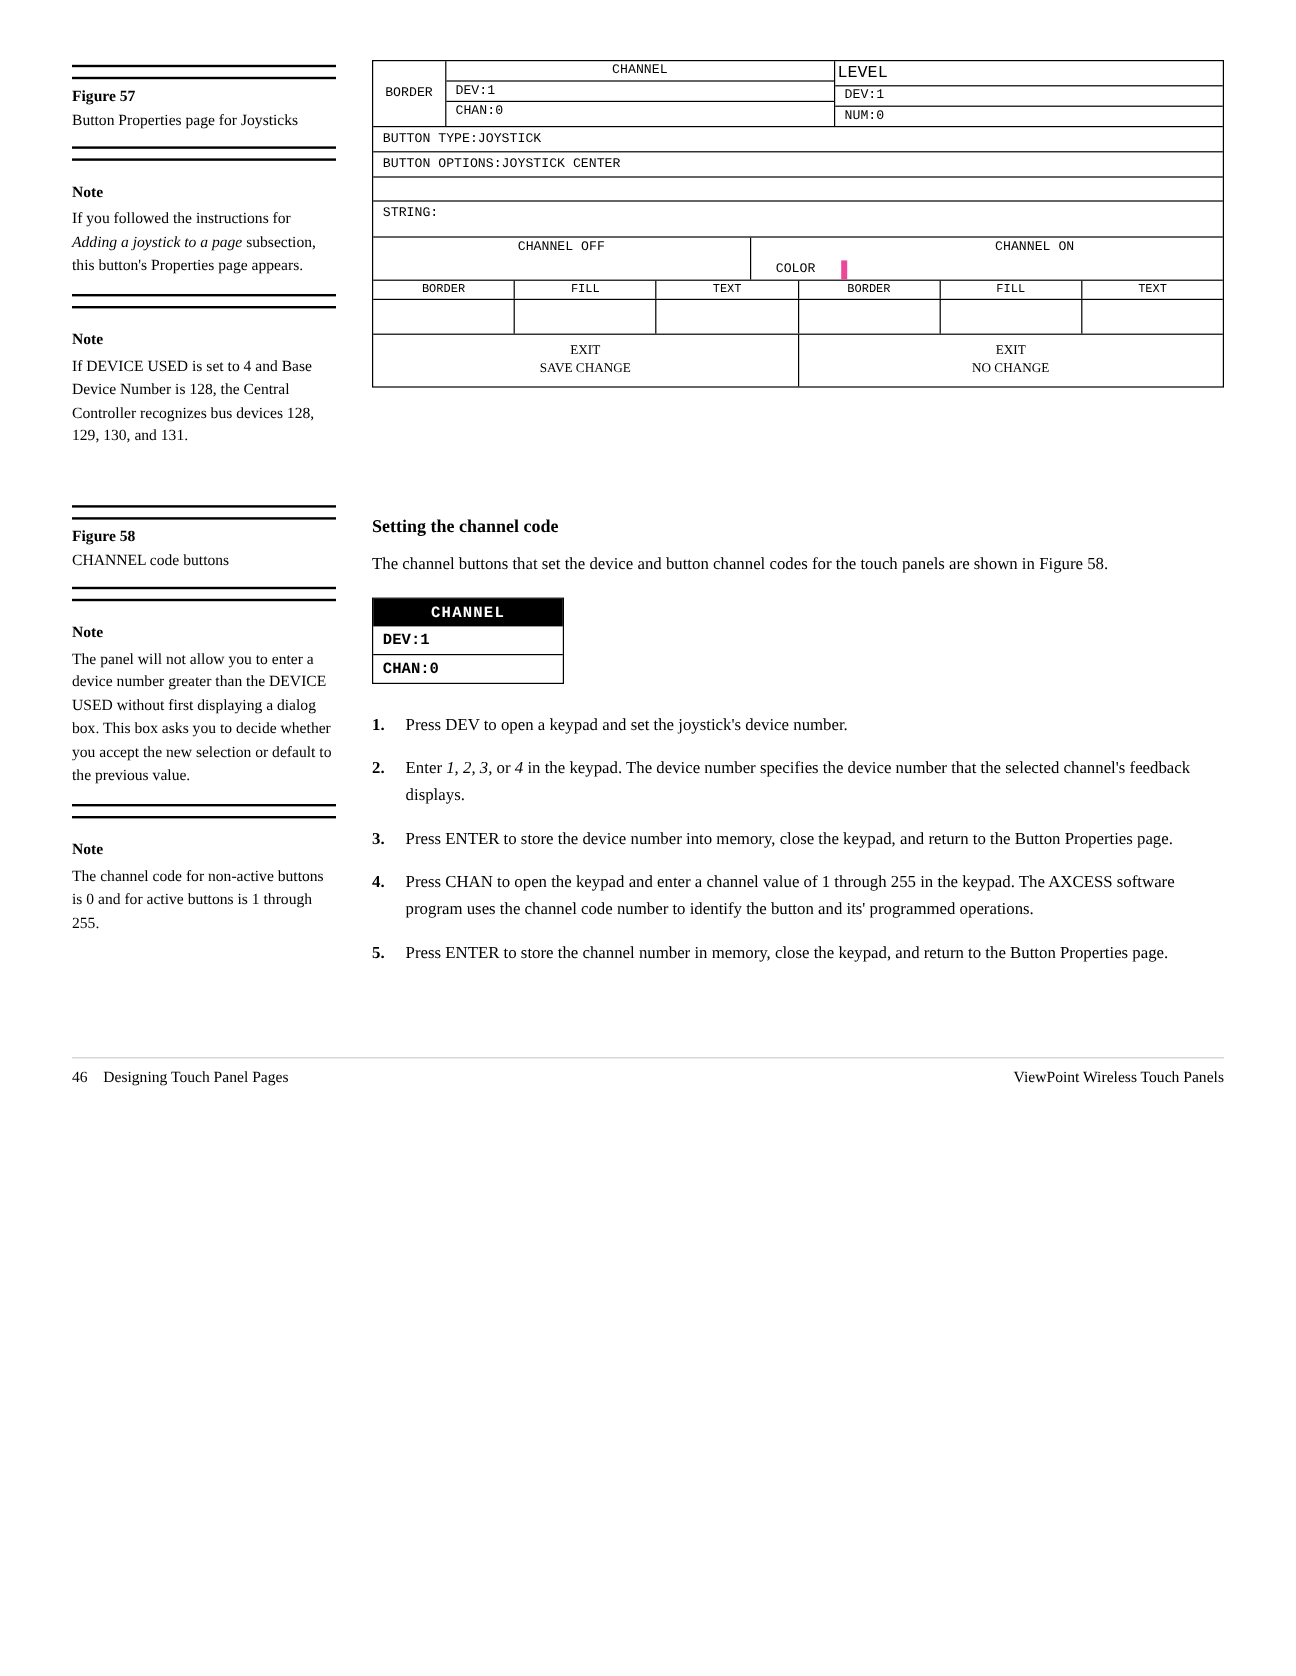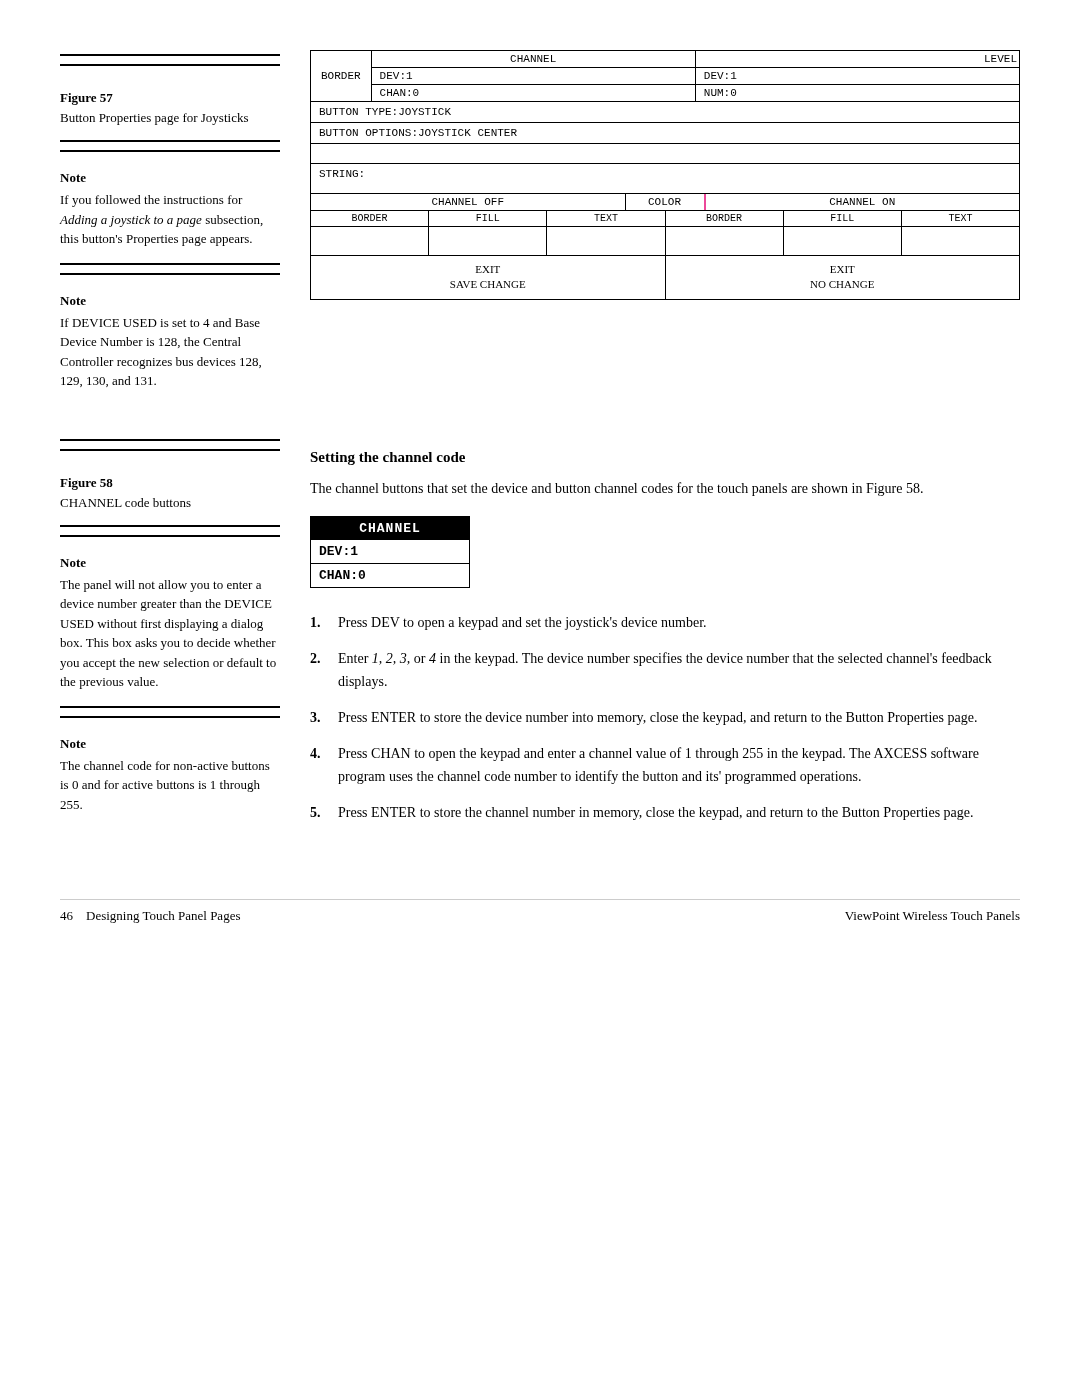--- a/index.html
+++ b/index.html
@@ -30,21 +30,21 @@
     }
 
     .right-col {
       flex: 1;
     }
 
     .figure-label {
       font-weight: bold;
       font-size: 13px;
       border-top: 2px solid #000;
-      padding-top: 24px;
+      padding-top: 6px;
       margin-bottom: 4px;
     }
 
     .figure-caption {
       font-size: 13px;
       margin-bottom: 14px;
     }
 
     .note-label {
       font-weight: bold;
@@ -98,24 +98,24 @@
       border-bottom: 1px solid #000;
       padding: 2px;
       font-size: 11px;
     }
 
     .bp-level-group {
       flex: 1;
     }
 
     .bp-level-header {
-      text-align: right;
-      border-bottom: 1px solid #000;
-      padding: 2px;
-      font-size: 11px;
+      text-align: left;
+      border-bottom: 1px solid #000;
+      padding: 2px;
+      font-size: 14px;
     }
 
     .bp-level-inner {
       padding: 2px 8px;
       font-size: 11px;
     }
 
     .bp-row {
       border-bottom: 1px solid #000;
       padding: 4px 8px;
@@ -142,23 +142,24 @@
       flex: 1;
       border-right: 1px solid #000;
       text-align: center;
       padding: 2px;
       font-size: 11px;
     }
 
     .bp-color-label {
       width: 80px;
       text-align: center;
-      border-right: 2px solid #ec4899;
-      padding: 2px;
-      font-size: 11px;
+      border-right: 5px solid #ec4899;
+      padding: 2px;
+      font-size: 11px;
+      margin-top: 19px;
     }
 
     .bp-channel-on {
       flex: 1;
       text-align: center;
       padding: 2px;
       font-size: 11px;
     }
 
     .bp-color-bottom {

